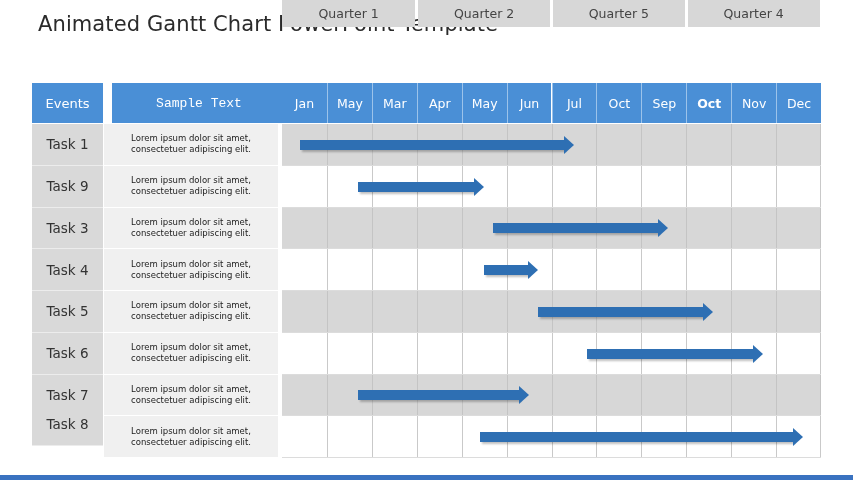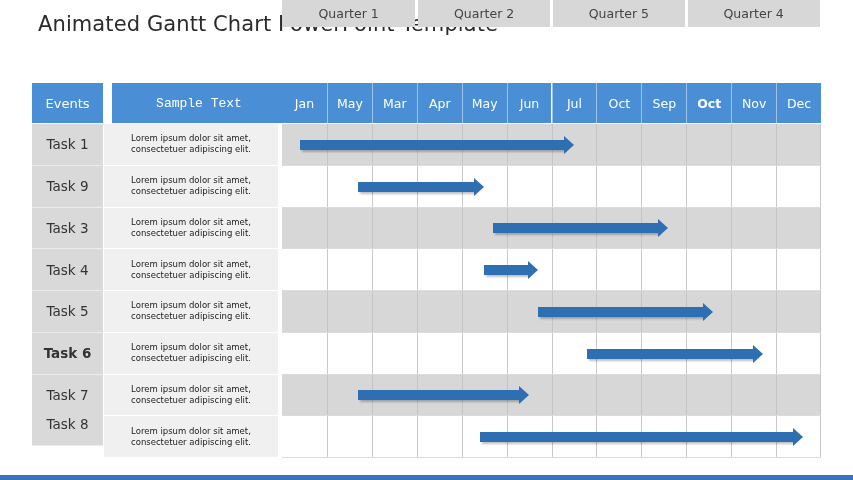--- a/index.html
+++ b/index.html
@@ -152,21 +152,21 @@
       <div class="vline" style="left: 359.333px;"></div>
       <div class="vline" style="left: 404.25px;"></div>
       <div class="vline" style="left: 449.167px;"></div>
       <div class="vline" style="left: 494.083px;"></div>
       <div class="vline" style="left: 538px;"></div>
       <div class="bar" style="left: 256.025px; top: 15.875px; width: 175.175px;">
         <div class="shaft" style="width: 165.175px;"></div>
         <div class="head" style="left: 165.175px;"></div>
       </div>
     </div>
-    <div class="ev" style="top: 332.75px; height: 41.75px; font-weight: bold;">Task 6</div>
+    <div class="ev" style="top: 332.75px; height: 41.75px;">Task 6</div>
     <div class="desc" style="top: 332.75px; height: 41.75px;">
       <span>Lorem ipsum dolor sit amet,</span>
       <span>consectetuer adipiscing elit.</span>
     </div>
     <div class="grid plain" style="top: 332.75px; height: 41.75px;">
       <div class="vline" style="left: 44.9167px;"></div>
       <div class="vline" style="left: 89.8333px;"></div>
       <div class="vline" style="left: 134.75px;"></div>
       <div class="vline" style="left: 179.667px;"></div>
       <div class="vline" style="left: 224.583px;"></div>

